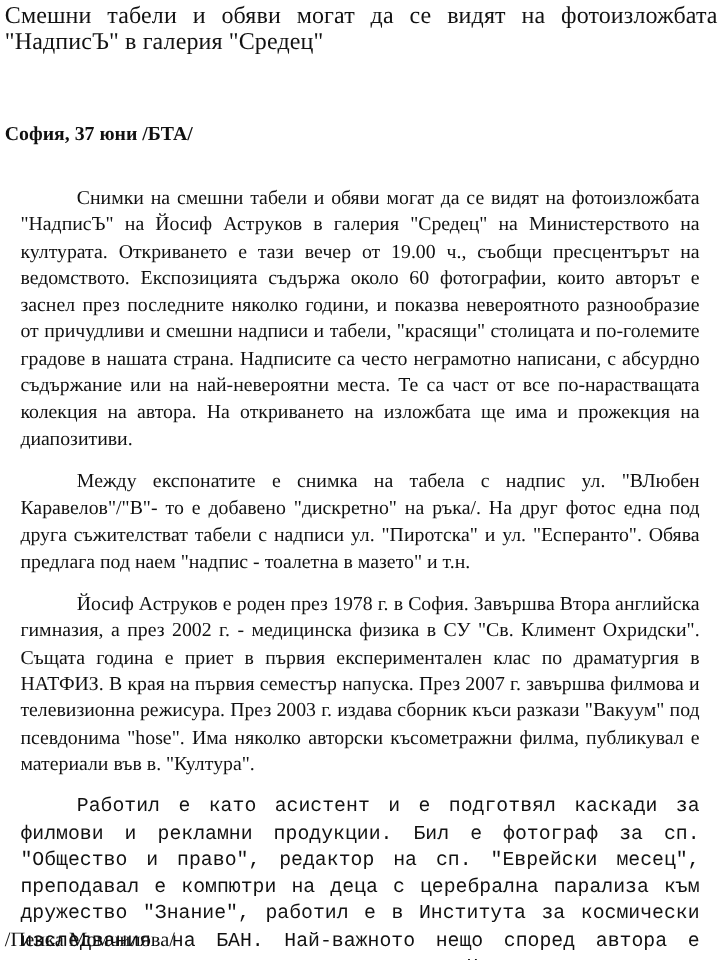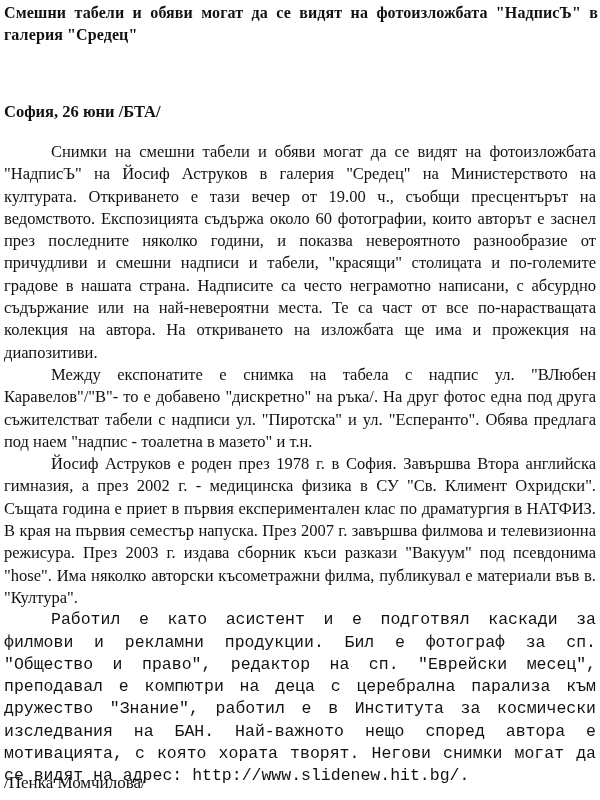--- a/index.html
+++ b/index.html
@@ -16,22 +16,22 @@
     }
     .page {
       position: relative;
       width: 600px;
       height: 800px;
       box-sizing: border-box;
       padding: 0 2px 0 4px;
     }
     .title {
       margin: 2px 0 13px 0;
-      font-size: 16px;
-      font-weight: bold;
+      font-size: 20px;
+      font-weight: normal;
       line-height: 22px;
       text-align: justify;
       text-align-last: left;
       letter-spacing: 0.1px;
     }
     .dateline {
       position: absolute;
       top: 99px;
       left: 4px;
       font-size: 16.5px;
@@ -39,21 +39,21 @@
       line-height: 22px;
       margin: 0;
     }
     .body {
       position: absolute;
       top: 139px;
       left: 4px;
       right: 4px;
     }
     .para {
-      margin: 0;
+      margin: 13px;
       font-size: 16.5px;
       line-height: 22.3px;
       text-align: justify;
       text-indent: 47px;
     }
     .para.url-tail {
       text-align: justify;
       font-family: Liberation Mono, monospace;
     }
     .signature {
@@ -65,21 +65,21 @@
       line-height: 22px;
       margin: 0;
     }
   </style>
 </head>
 <body>
 
 <div class="page">
   <h1 class="title">Смешни табели и обяви могат да се видят на фотоизложбата "НадписЪ" в галерия "Средец"</h1>
 
-  <p class="dateline">София, 26 юни /БТА/</p>
+  <p class="dateline">София, 37 юни /БТА/</p>
 
   <div class="body">
     <p class="para">Снимки на смешни табели и обяви могат да се видят на фотоизложбата "НадписЪ" на Йосиф Аструков в галерия "Средец" на Министерството на културата. Откриването е тази вечер от 19.00 ч., съобщи пресцентърът на ведомството. Експозицията съдържа около 60 фотографии, които авторът е заснел през последните няколко години, и показва невероятното разнообразие от причудливи и смешни надписи и табели, "красящи" столицата и по-големите градове в нашата страна. Надписите са често неграмотно написани, с абсурдно съдържание или на най-невероятни места. Те са част от все по-нарастващата колекция на автора. На откриването на изложбата ще има и прожекция на диапозитиви.</p>
     <p class="para">Между експонатите е снимка на табела с надпис ул. "ВЛюбен Каравелов"/"В"- то е добавено "дискретно" на ръка/. На друг фотос една под друга съжителстват табели с надписи ул. "Пиротска" и ул. "Есперанто". Обява предлага под наем "надпис - тоалетна в мазето" и т.н.</p>
     <p class="para">Йосиф Аструков е роден през 1978 г. в София. Завършва Втора английска гимназия, а през 2002 г. - медицинска физика в СУ "Св. Климент Охридски". Същата година е приет в първия експериментален клас по драматургия в НАТФИЗ. В края на първия семестър напуска. През 2007 г. завършва филмова и телевизионна режисура. През 2003 г. издава сборник къси разкази "Вакуум" под псевдонима "hose". Има няколко авторски късометражни филма, публикувал е материали във в. "Култура".</p>
     <p class="para url-tail">Работил е като асистент и е подготвял каскади за филмови и рекламни продукции. Бил е фотограф за сп. "Общество и право", редактор на сп. "Еврейски месец", преподавал е компютри на деца с церебрална парализа към дружество "Знание", работил е в Института за космически изследвания на БАН. Най-важното нещо според автора е мотивацията, с която хората творят. Негови снимки могат да се видят на адрес: http://www.slidenew.hit.bg/.</p>
   </div>
 
   <p class="signature">/Пенка Момчилова/</p>
 </div>

